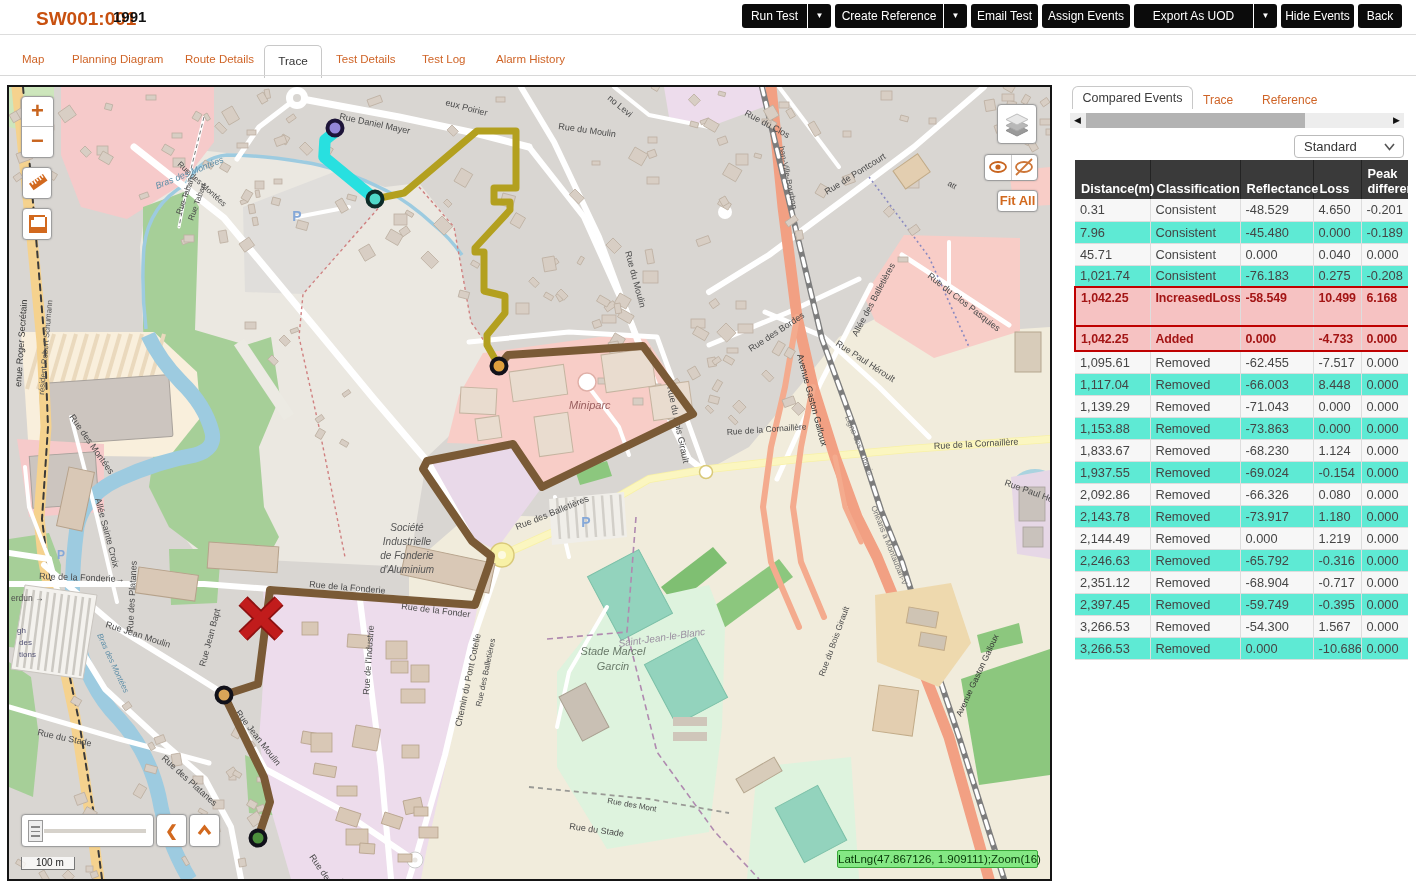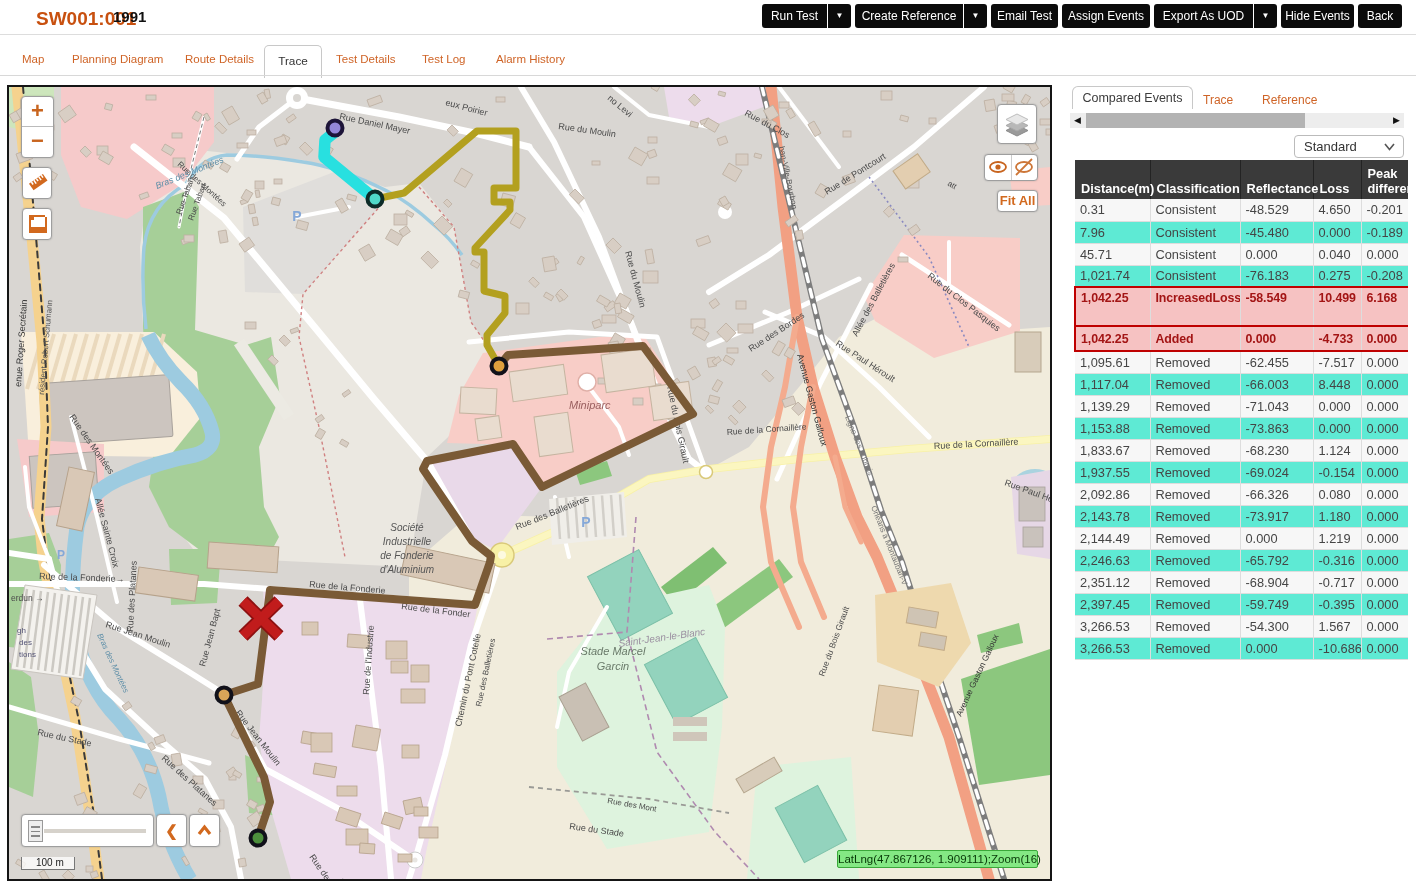--- a/index.html
+++ b/index.html
@@ -51,21 +51,21 @@
 <div class="btn" style="width:132px">
       <span class="m">Create Reference</span>
       <span class="c">▼</span>
     </div>
 <div class="btn" style="width:67px">
       <span class="m">Email Test</span>
     </div>
 <div class="btn" style="width:88px">
       <span class="m">Assign Events</span>
     </div>
-<div class="btn" style="width:123px">
+<div class="btn" style="width:143px">
       <span class="m">Export As UOD</span>
       <span class="c">▼</span>
     </div>
 <div class="btn" style="width:73px">
       <span class="m">Hide Events</span>
     </div>
 <div class="btn" style="width:44px">
       <span class="m">Back</span>
     </div>
 </div>

